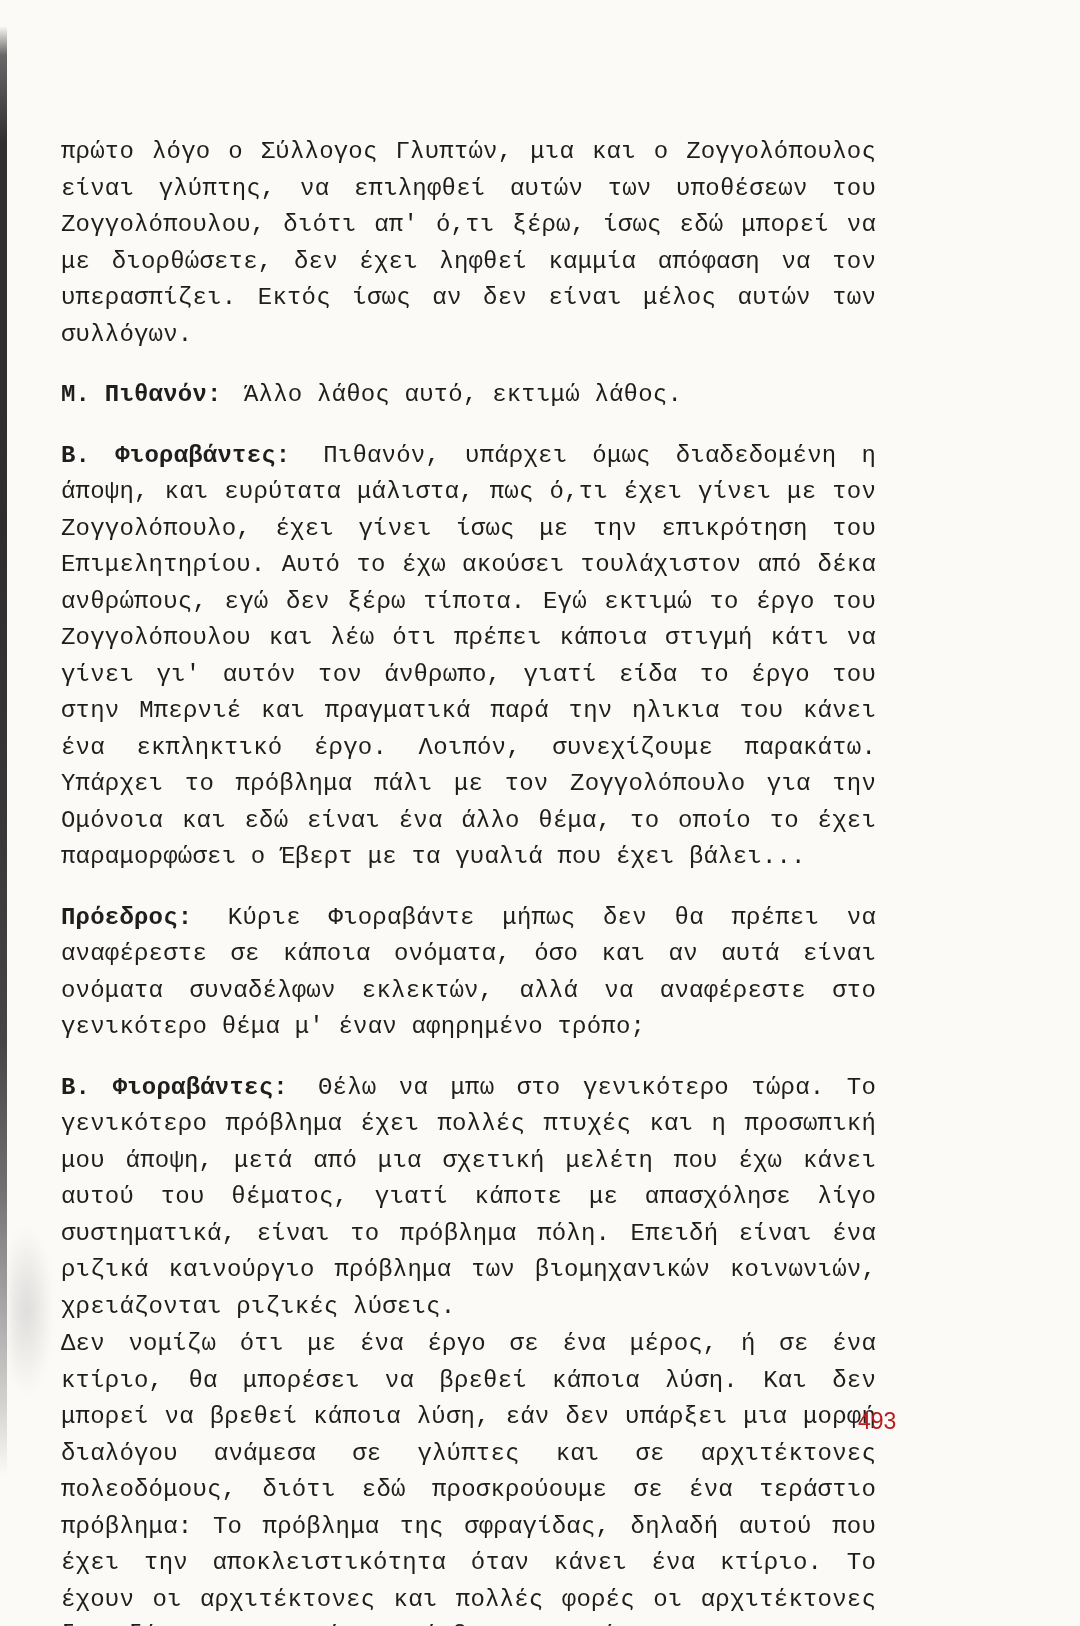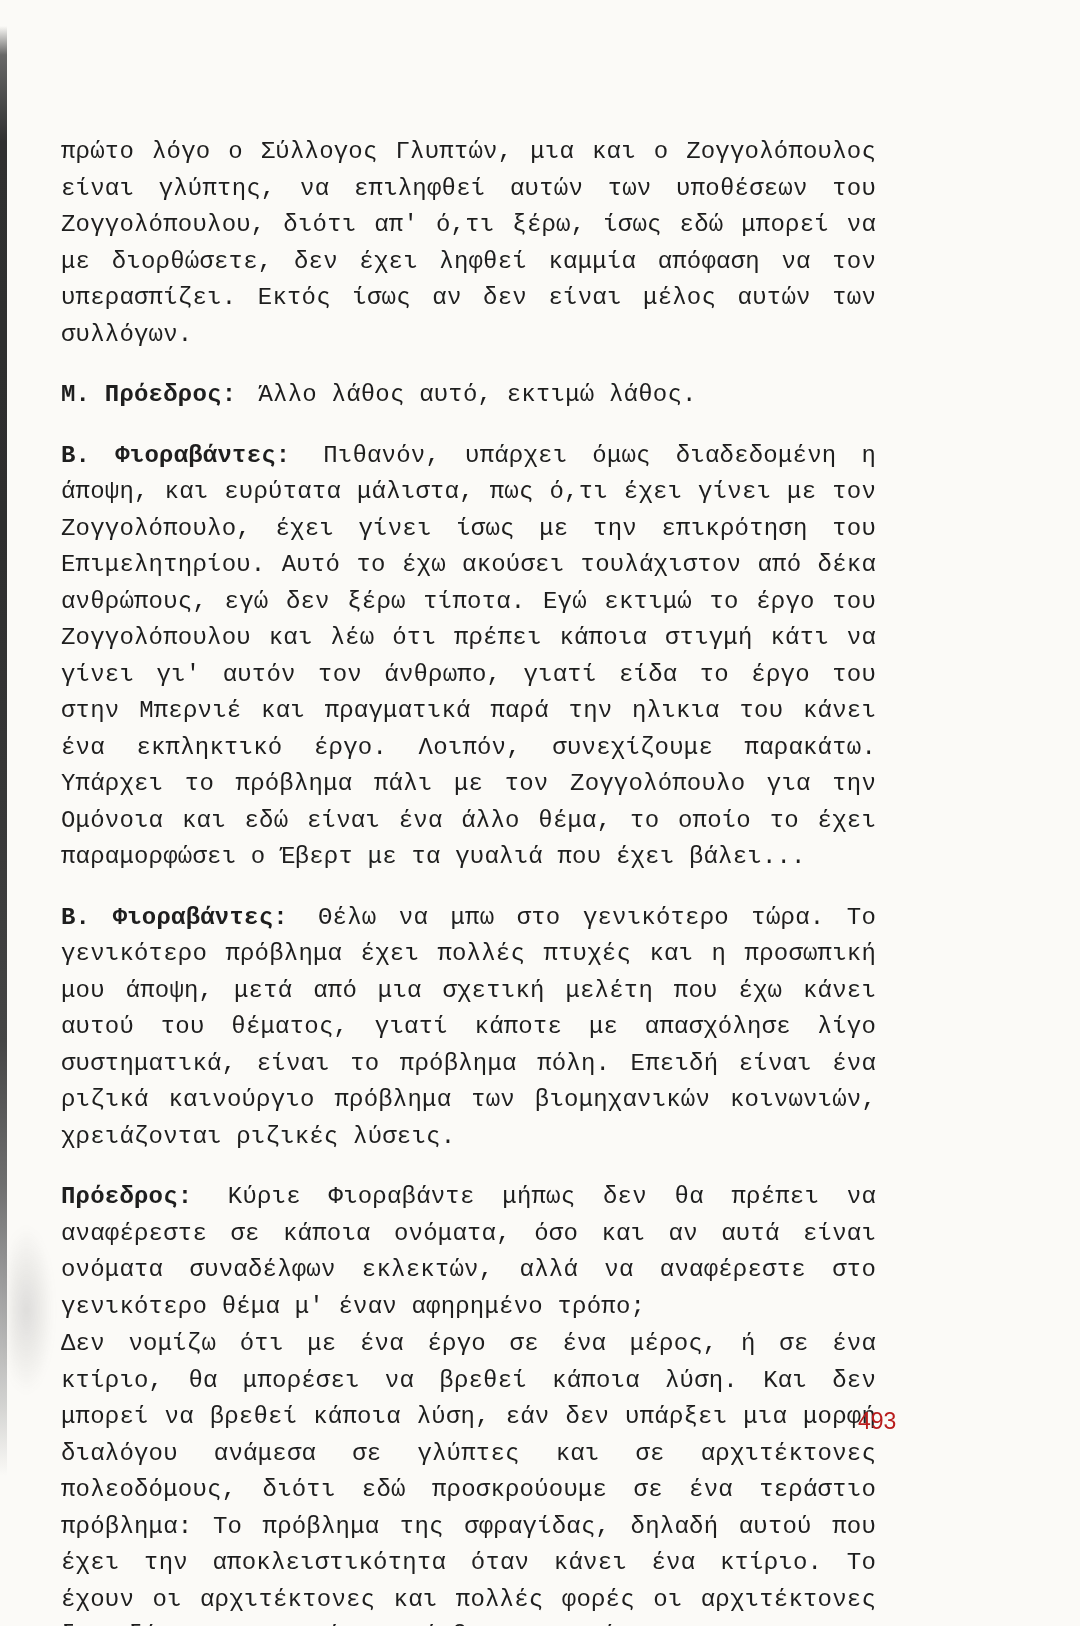--- a/index.html
+++ b/index.html
@@ -81,37 +81,37 @@
   <div class="scan-bar"></div>
   <div class="smudge"></div>
 
   <div class="content">
 
     <p class="plain">
       <span>πρώτο λόγο ο Σύλλογος Γλυπτών, μια και ο Ζογγολόπουλος είναι γλύπτης, να επιληφθεί αυτών των υποθέσεων του Ζογγολόπουλου, διότι απ' ό,τι ξέρω, ίσως εδώ μπορεί να με διορθώσετε, δεν έχει ληφθεί καμμία απόφαση να τον υπερασπίζει. Εκτός ίσως αν δεν είναι μέλος αυτών των συλλόγων.</span>
     </p>
 
     <p class="speech">
-      <b class="speaker">Μ. Πρόεδρος:</b>
+      <b class="speaker">Μ. Πιθανόν:</b>
       <span>Άλλο λάθος αυτό, εκτιμώ λάθος.</span>
     </p>
 
     <p class="speech">
       <b class="speaker">Β. Φιοραβάντες:</b>
       <span>Πιθανόν, υπάρχει όμως διαδεδομένη η άποψη, και ευρύτατα μάλιστα, πως ό,τι έχει γίνει με τον Ζογγολόπουλο, έχει γίνει ίσως με την επικρότηση του Επιμελητηρίου. Αυτό το έχω ακούσει τουλάχιστον από δέκα ανθρώπους, εγώ δεν ξέρω τίποτα. Εγώ εκτιμώ το έργο του Ζογγολόπουλου και λέω ότι πρέπει κάποια στιγμή κάτι να γίνει γι' αυτόν τον άνθρωπο, γιατί είδα το έργο του στην Μπερνιέ και πραγματικά παρά την ηλικια του κάνει ένα εκπληκτικό έργο. Λοιπόν, συνεχίζουμε παρακάτω. Υπάρχει το πρόβλημα πάλι με τον Ζογγολόπουλο για την Ομόνοια και εδώ είναι ένα άλλο θέμα, το οποίο το έχει παραμορφώσει ο Έβερτ με τα γυαλιά που έχει βάλει...</span>
     </p>
 
     <p class="speech">
-      <b class="speaker">Β. Φιοραβάντες:</b>
-      <span>Θέλω να μπω στο γενικότερο τώρα. Το γενικότερο πρόβλημα έχει πολλές πτυχές και η προσωπική μου άποψη, μετά από μια σχετική μελέτη που έχω κάνει αυτού του θέματος, γιατί κάποτε με απασχόλησε λίγο συστηματικά, είναι το πρόβλημα πόλη. Επειδή είναι ένα ριζικά καινούργιο πρόβλημα των βιομηχανικών κοινωνιών, χρειάζονται ριζικές λύσεις.</span>
+      <b class="speaker">Πρόεδρος:</b>
+      <span>Κύριε Φιοραβάντε μήπως δεν θα πρέπει να αναφέρεστε σε κάποια ονόματα, όσο και αν αυτά είναι ονόματα συναδέλφων εκλεκτών, αλλά να αναφέρεστε στο γενικότερο θέμα μ' έναν αφηρημένο τρόπο;</span>
     </p>
 
     <p class="speech">
-      <b class="speaker">Πρόεδρος:</b>
-      <span>Κύριε Φιοραβάντε μήπως δεν θα πρέπει να αναφέρεστε σε κάποια ονόματα, όσο και αν αυτά είναι ονόματα συναδέλφων εκλεκτών, αλλά να αναφέρεστε στο γενικότερο θέμα μ' έναν αφηρημένο τρόπο;</span>
+      <b class="speaker">Β. Φιοραβάντες:</b>
+      <span>Θέλω να μπω στο γενικότερο τώρα. Το γενικότερο πρόβλημα έχει πολλές πτυχές και η προσωπική μου άποψη, μετά από μια σχετική μελέτη που έχω κάνει αυτού του θέματος, γιατί κάποτε με απασχόλησε λίγο συστηματικά, είναι το πρόβλημα πόλη. Επειδή είναι ένα ριζικά καινούργιο πρόβλημα των βιομηχανικών κοινωνιών, χρειάζονται ριζικές λύσεις.</span>
     </p>
 
     <p class="plain">
       <span>Δεν νομίζω ότι με ένα έργο σε ένα μέρος, ή σε ένα κτίριο, θα μπορέσει να βρεθεί κάποια λύση. Και δεν μπορεί να βρεθεί κάποια λύση, εάν δεν υπάρξει μια μορφή διαλόγου ανάμεσα σε γλύπτες και σε αρχιτέκτονες πολεοδόμους, διότι εδώ προσκρούουμε σε ένα τεράστιο πρόβλημα: Το πρόβλημα της σφραγίδας, δηλαδή αυτού που έχει την αποκλειστικότητα όταν κάνει ένα κτίριο. Το έχουν οι αρχιτέκτονες και πολλές φορές οι αρχιτέκτονες δεν δέχονται καμμία παρέμβαση στο έργο τους και για αισθητικούς λόγους και για οποιουσδήποτε άλλους λόγους.</span>
     </p>
 
 
   </div>
 
   <div class="page-number">493</div>

